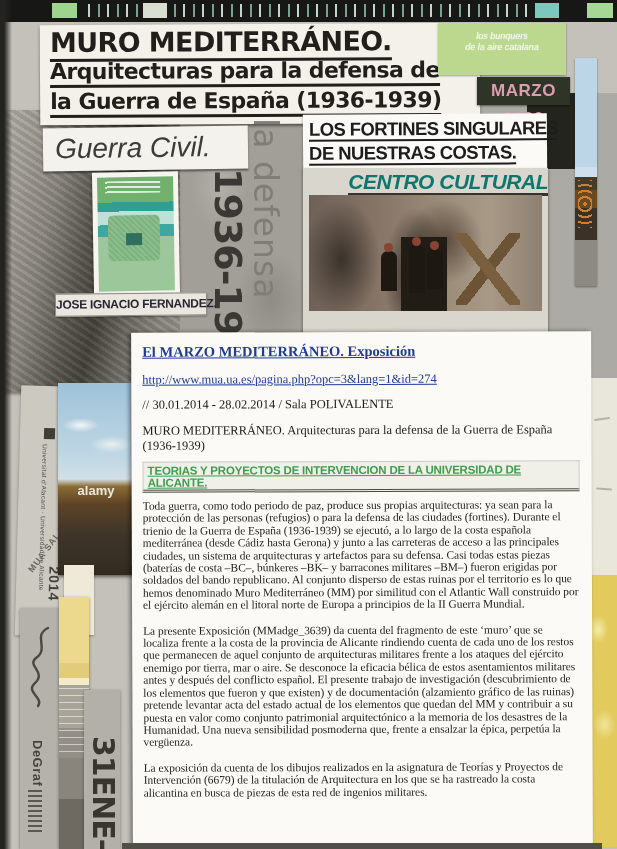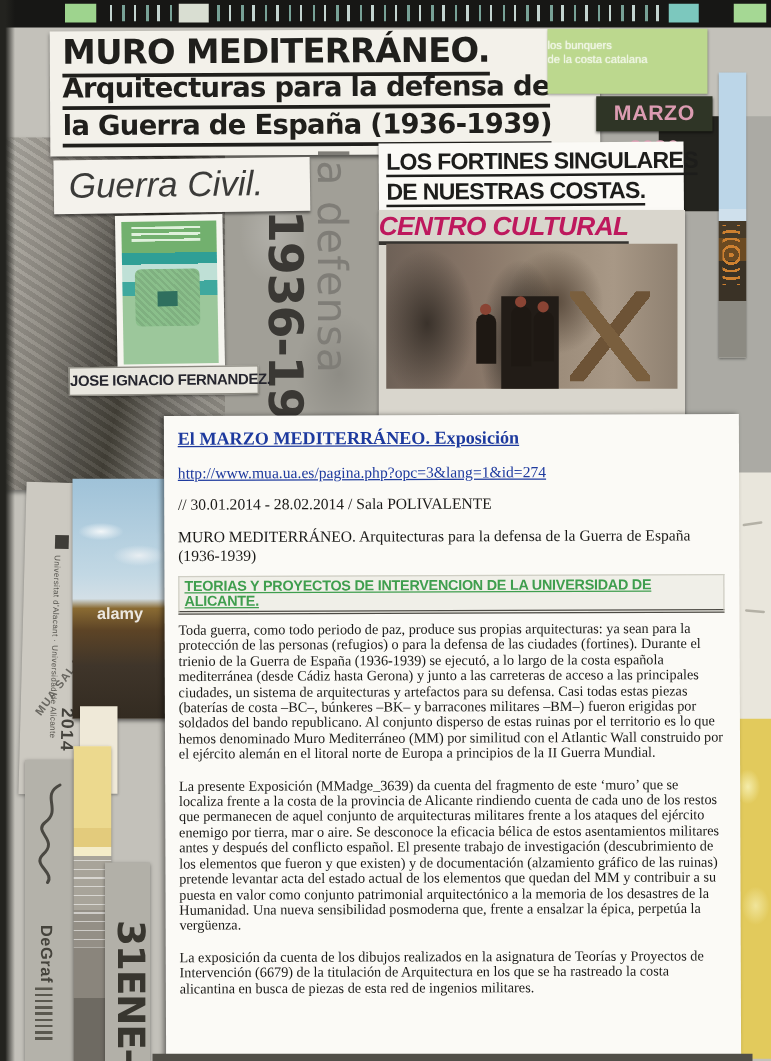--- a/index.html
+++ b/index.html
@@ -43,21 +43,21 @@
     box-shadow:0 2px 3px rgba(0,0,0,.5);transform:rotate(-.3deg);}
   .title-line{position:absolute;left:10px;color:#201f1c;font-weight:800;
     font-family:"DejaVu Sans",sans-serif;letter-spacing:-.6px;white-space:nowrap;}
   .title-line span{border-bottom:3px solid #201f1c;padding-bottom:1px;}
   .tl1{top:2px;font-size:27px;}
   .tl2{top:34px;font-size:22px;}
   .tl3{top:64px;font-size:22px;}
 
   .greenlabel{left:438px;top:23px;width:128px;height:52px;background:var(--label_green,#bcd88e);
     box-shadow:0 1px 2px rgba(0,0,0,.35);color:#eef5e2;font-size:9px;line-height:11px;
-    padding-top:8px;box-sizing:border-box;text-shadow:0 0 1px #fff;}
+    text-align:center;padding-top:8px;box-sizing:border-box;text-shadow:0 0 1px #fff;font-style:italic;}
   .marzo{left:477px;top:77px;width:93px;height:28px;background:var(--stamp_bg,#2f3526);
     color:var(--stamp_pink,#dc9cb2);font-weight:800;font-size:17px;line-height:28px;
     text-align:center;letter-spacing:.5px;box-shadow:0 1px 2px rgba(0,0,0,.5);}
 
   
   .guerra{left:43px;top:127px;width:205px;height:43px;background:#f4f2ec;
     box-shadow:0 2px 2px rgba(0,0,0,.45);transform:rotate(-.8deg);
     font-style:italic;font-size:28px;color:#3b3b39;line-height:41px;padding-left:12px;
     box-sizing:border-box;white-space:nowrap;}
 
@@ -70,22 +70,22 @@
 
   
   .fortines{left:303px;top:114px;width:244px;height:55px;background:#fbfaf6;
     box-shadow:0 2px 2px rgba(0,0,0,.5);transform:rotate(-.4deg);
     padding:3px 0 0 6px;box-sizing:border-box;}
   .fortines div{font-weight:800;font-size:18.5px;color:#1d1d1b;letter-spacing:-.6px;
     line-height:24px;white-space:nowrap;}
   .fortines span{border-bottom:2px solid #1d1d1b;}
   .centro{left:303px;top:168px;width:245px;height:177px;background:#d9d6cd;
     box-shadow:0 2px 3px rgba(0,0,0,.5);}
-  .centro-title{position:absolute;left:0;top:2px;width:100%;text-align:left;
-    font-weight:800;font-style:italic;font-size:21px;color:#be185d;letter-spacing:-.5px;}
+  .centro-title{position:absolute;left:0;top:2px;width:100%;text-align:right;
+    font-weight:800;font-style:italic;font-size:21px;color:#0f766e;letter-spacing:-.5px;}
   .centro-title span{border-bottom:3px solid #35332f;}
   .centro-photo{position:absolute;left:6px;top:27px;width:233px;height:116px;
     background:
       radial-gradient(55px 85px at 14% 55%, #3a322b 0%, rgba(58,50,43,0) 70%),
       radial-gradient(45px 95px at 46% 70%, #241f1b 0%, rgba(36,31,27,0) 72%),
       radial-gradient(55px 60px at 58% 40%, #5a4b3d 0%, rgba(90,75,61,0) 70%),
       linear-gradient(90deg,#6e6157 0%,#877567 30%,#9a8a78 55%,#a89886 78%,#8e8070 100%);}
   .doorway{position:absolute;left:92px;top:42px;width:46px;height:74px;background:#221c17;}
   .fig{position:absolute;width:16px;height:40px;border-radius:7px 7px 0 0;background:#1e1813;}
   .fig.f1{left:72px;top:56px;}
@@ -215,21 +215,21 @@
   <div class="abs yellowpatch"></div>
 
   <div class="abs titlepaper">
     <div class="title-line tl1"><span>MURO MEDITERRÁNEO.</span></div>
     <div class="title-line tl2"><span>Arquitecturas para la defensa de</span></div>
     <div class="title-line tl3"><span>la Guerra de España (1936-1939)</span></div>
   </div>
 
   <div class="abs greenlabel">
     <div>los bunquers</div>
-    <div>de la costa catalana</div>
+    <div>de la aire catalana</div>
   </div>
 
   <div class="abs marzo">MARZO 2026</div>
 
   <div class="abs guerra">Guerra Civil.</div>
 
   <div class="abs vtext vdef">la defensa</div>
   <div class="abs vtext vyears">1936-1939</div>
 
   <div class="abs fortines">

